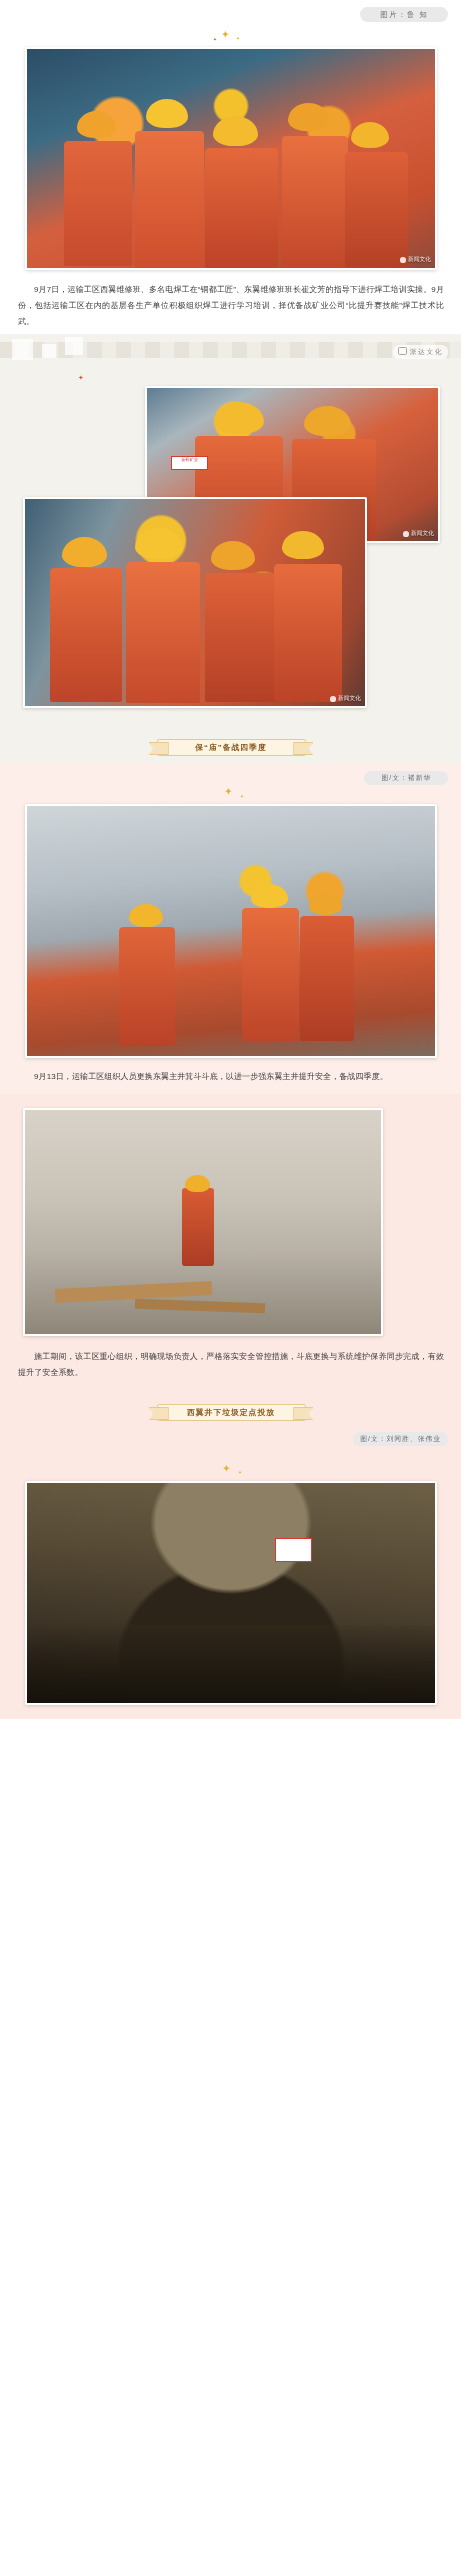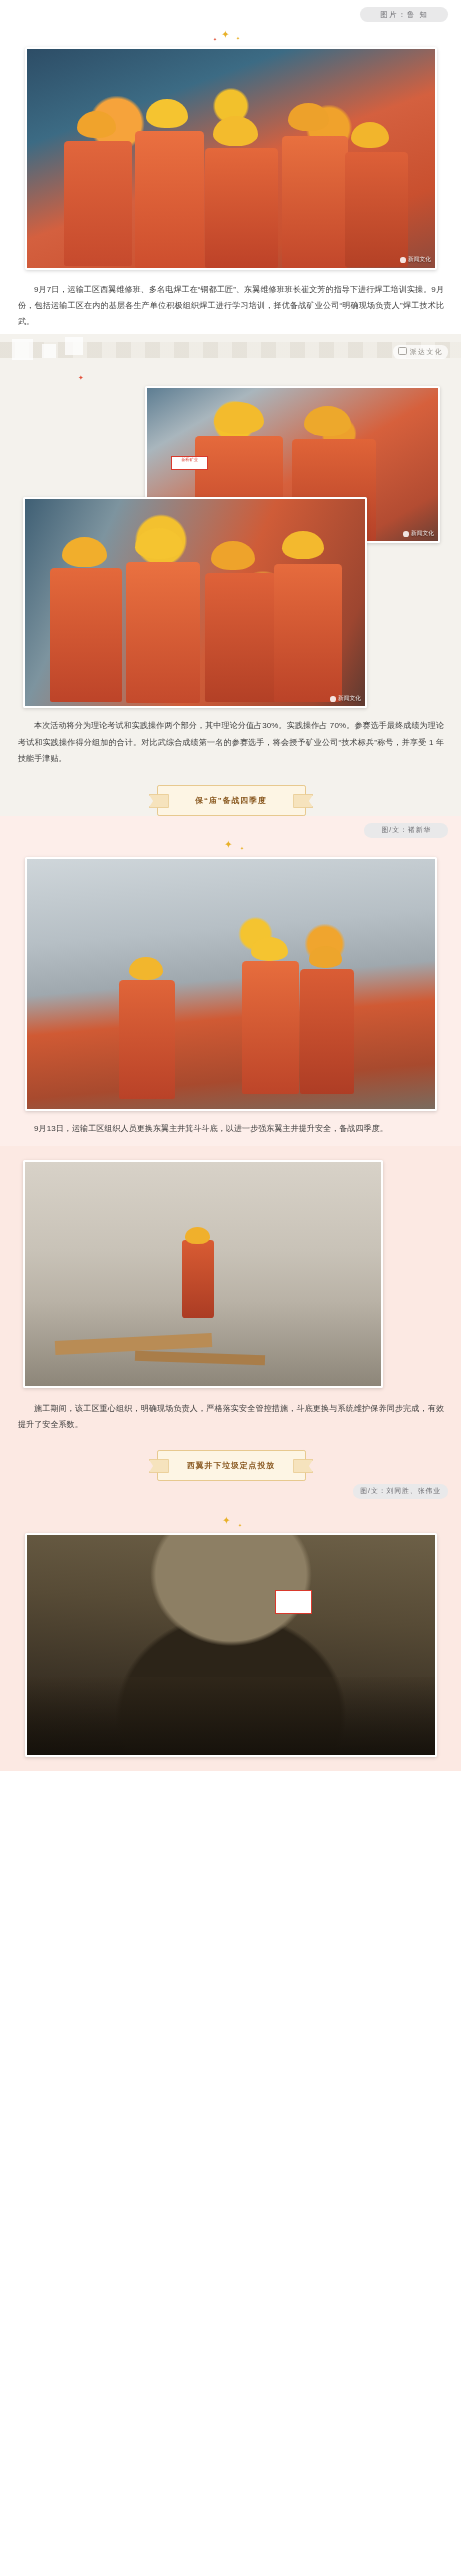--- a/index.html
+++ b/index.html
@@ -189,21 +189,21 @@
     margin: 0 auto;
     width: 198px;
     height: 21px;
     position: relative;
     display: flex;
     align-items: center;
     justify-content: center;
   }
   .banner .bn-body {
     width: 149px;
-    height: 31px;
+    height: 17px;
     background: #fdf5e4;
     border: 0.5px solid #e7c98f;
     border-radius: 2.1px;
     display: flex;
     align-items: center;
     justify-content: center;
     color: #8a5a22;
     font-size: 7.8px;
     font-weight: bold;
     letter-spacing: 1px;
@@ -311,21 +311,21 @@
       <div class="vest" style="left:178px; top:99px; width:73px; height:120px; background:linear-gradient(180deg,#e4683b,#bd4228);"></div>
       <div class="vest" style="left:255px; top:87px; width:66px; height:132px; background:linear-gradient(180deg,#e8703f,#c2472b);"></div>
       <div class="vest" style="left:318px; top:103px; width:63px; height:115px; background:linear-gradient(180deg,#dd6038,#b44126);"></div>
       <div class="wm">
         <span class="wm-dot"></span>
         <span>新闻文化</span>
       </div>
     </div>
 
     <div style="padding:11.5px 18px 0 18px;">
-      <p class="para" style="margin:0 0 2.1px 0; text-indent:2em;">9月7日，运输工区西翼维修班、多名电焊工在“铜都工匠”、东翼维修班班长崔文芳的指导下进行焊工培训实操。9月份，包括运输工区在内的基层各生产单位积极组织焊工进行学习培训，择优备战矿业公司“明确现场负责人”焊工技术比武。</p>
+      <p class="para" style="margin:0 0 2.1px 0; text-indent:2em;">9月7日，运输工区西翼维修班、多名电焊工在“铜都工匠”、东翼维修班班长崔文芳的指导下进行焊工培训实操。9月份，包括运输工区在内的基层各生产单位积极组织焊工进行学习培训，择优备战矿业公司“比提升赛技能”焊工技术比武。</p>
     </div>
   </div>
 
   <div class="section sec-cream" style="padding-bottom:5.2px;">
 
     <div class="ribbon">
       <div class="strip"></div>
       <div class="sq" style="left:11.5px;  top:5.2px; width:21px; height:21px;"></div>
       <div class="sq" style="left:42px;  top:10.4px; width:13.6px; height:13.6px;"></div>
       <div class="sq" style="left:65px; top:3.1px;  width:18px; height:18px;"></div>
@@ -363,23 +363,20 @@
         <div class="vest" style="left:101px; top:63px; width:74px; height:141px; background:linear-gradient(180deg,#ea7140,#c44a2c);"></div>
         <div class="vest" style="left:180px; top:74px; width:71px; height:129px; background:linear-gradient(180deg,#df6239,#b34026);"></div>
         <div class="vest" style="left:249px; top:65px; width:68px; height:138px; background:linear-gradient(180deg,#e66b3d,#bb4328);"></div>
         <div class="wm">
           <span class="wm-dot"></span>
           <span>新闻文化</span>
         </div>
       </div>
     </div>
 
-    <div style="padding:3.1px 18px 0 18px;">
-      <p class="para" style="margin:0; text-indent:2em;">本次活动将分为理论考试和实践操作两个部分，其中理论分值占30%。实践操作占 70%。参赛选手最终成绩为理论考试和实践操作得分组加的合计。对比武综合成绩第一名的参赛选手，将会授予矿业公司“技术标兵”称号，并享受 1 年技能手津贴。</p>
-    </div>
 
     <div style="height:14.6px;"></div>
 
 
     <div style="height:7.3px;"></div>
 
     <div class="banner">
       <div class="bn-end l"></div>
       <div class="bn-end r"></div>
       <div class="bn-body">保“庙”备战四季度</div>

